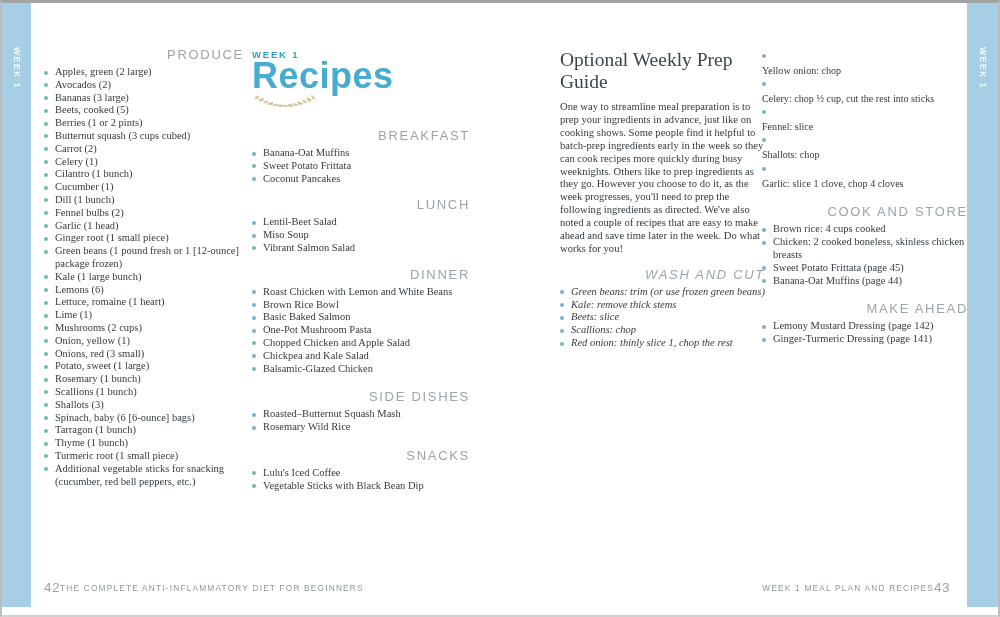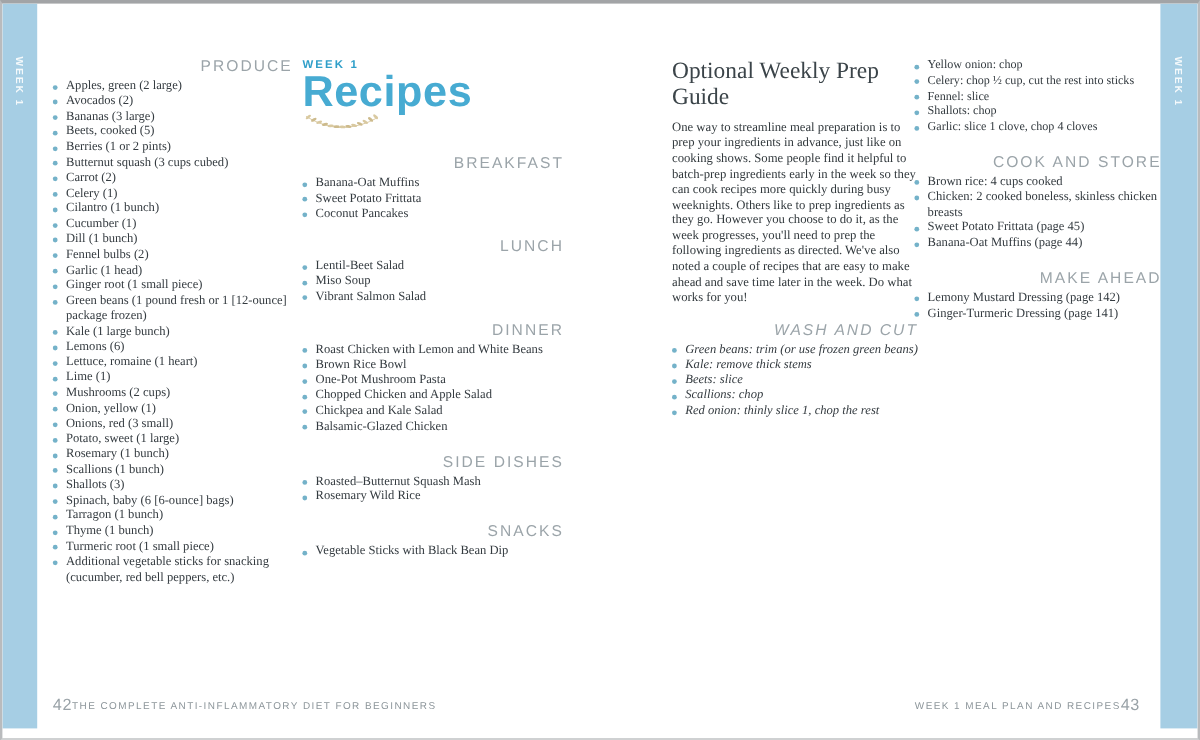--- a/index.html
+++ b/index.html
@@ -30,21 +30,21 @@
   .sec-header{
     margin:0;font-family:"Liberation Sans",sans-serif;font-weight:400;
     font-size:13px;letter-spacing:1.7px;color:#9ba4a9;line-height:12px;text-align:right;
   }
   .section{margin-top:14px;}
   .section.first{margin-top:0;}
   .section.roomy{margin-top:16px;}
   
   .blist{list-style:none;margin:5px 0 0 0;padding:0;}
   .bitem{display:flex;gap:7px;font-size:10.5px;line-height:12.8px;color:#343b40;}
-  .blist.tight .bitem{font-size:10.1px;}
+  .blist.tight .bitem{font-size:10.1px;flex-direction:column;}
   .bullet{flex:0 0 auto;width:4px;height:4px;border-radius:50%;background:#74b2c9;margin-top:4.5px;}
   
   .kicker{
     margin:0;font-family:"Liberation Sans",sans-serif;font-weight:bold;
     font-size:9.5px;letter-spacing:1.8px;color:#2f9fc9;line-height:11px;
   }
   .recipes-title{
     margin:1px 0 0 0;font-family:"Liberation Sans",sans-serif;font-weight:600;
     font-size:36px;line-height:30px;color:#47abd2;letter-spacing:0.5px;
   }
@@ -306,20 +306,24 @@
           <li class="bitem">
             <span class="bullet"></span>
             <span>Roast Chicken with Lemon and White Beans</span>
           </li>
 
           <li class="bitem">
             <span class="bullet"></span>
             <span>Brown Rice Bowl</span>
           </li>
 
+          <li class="bitem">
+            <span class="bullet"></span>
+            <span>Basic Baked Salmon</span>
+          </li>
 
           <li class="bitem">
             <span class="bullet"></span>
             <span>One-Pot Mushroom Pasta</span>
           </li>
 
           <li class="bitem">
             <span class="bullet"></span>
             <span>Chopped Chicken and Apple Salad</span>
           </li>
@@ -349,20 +353,24 @@
             <span class="bullet"></span>
             <span>Rosemary Wild Rice</span>
           </li>
         </ul>
     </div>
 
     <div class="section roomy">
       <h4 class="sec-header">SNACKS</h4>
       <ul class="blist">
 
+          <li class="bitem">
+            <span class="bullet"></span>
+            <span>Lulu's Iced Coffee</span>
+          </li>
 
           <li class="bitem">
             <span class="bullet"></span>
             <span>Vegetable Sticks with Black Bean Dip</span>
           </li>
         </ul>
     </div>
   </section>
 
   <section class="col col-prep">

